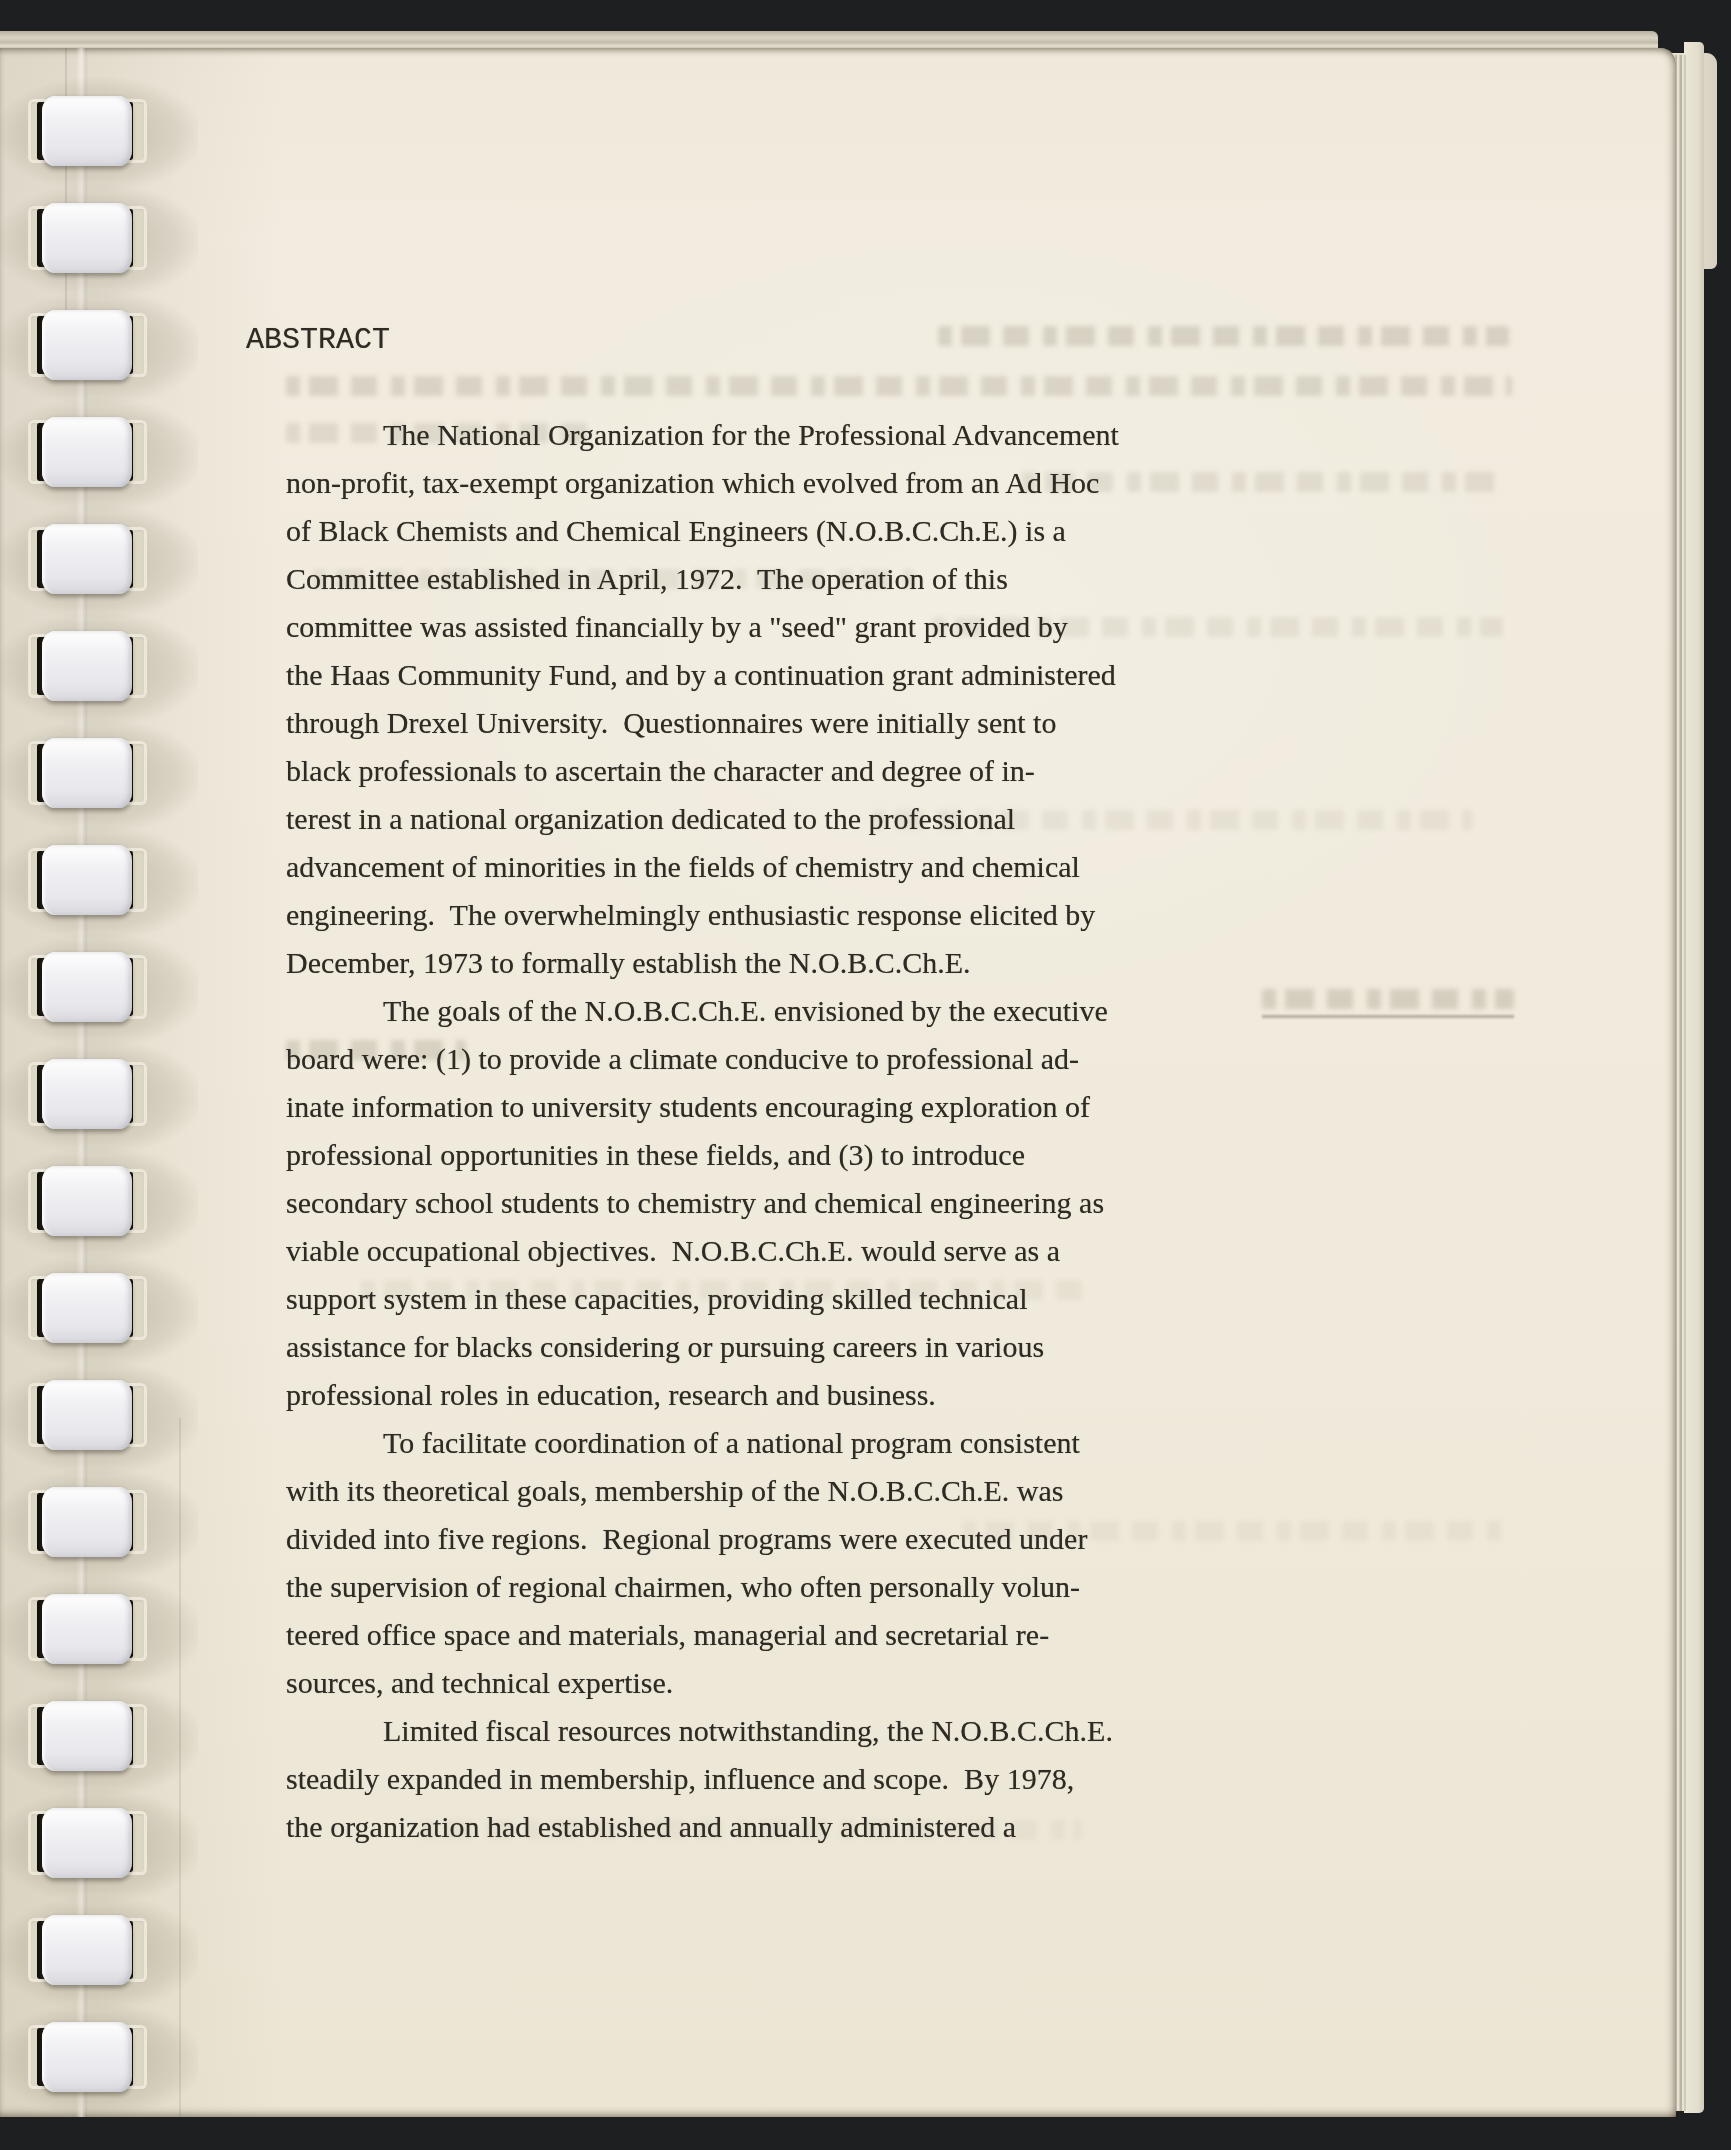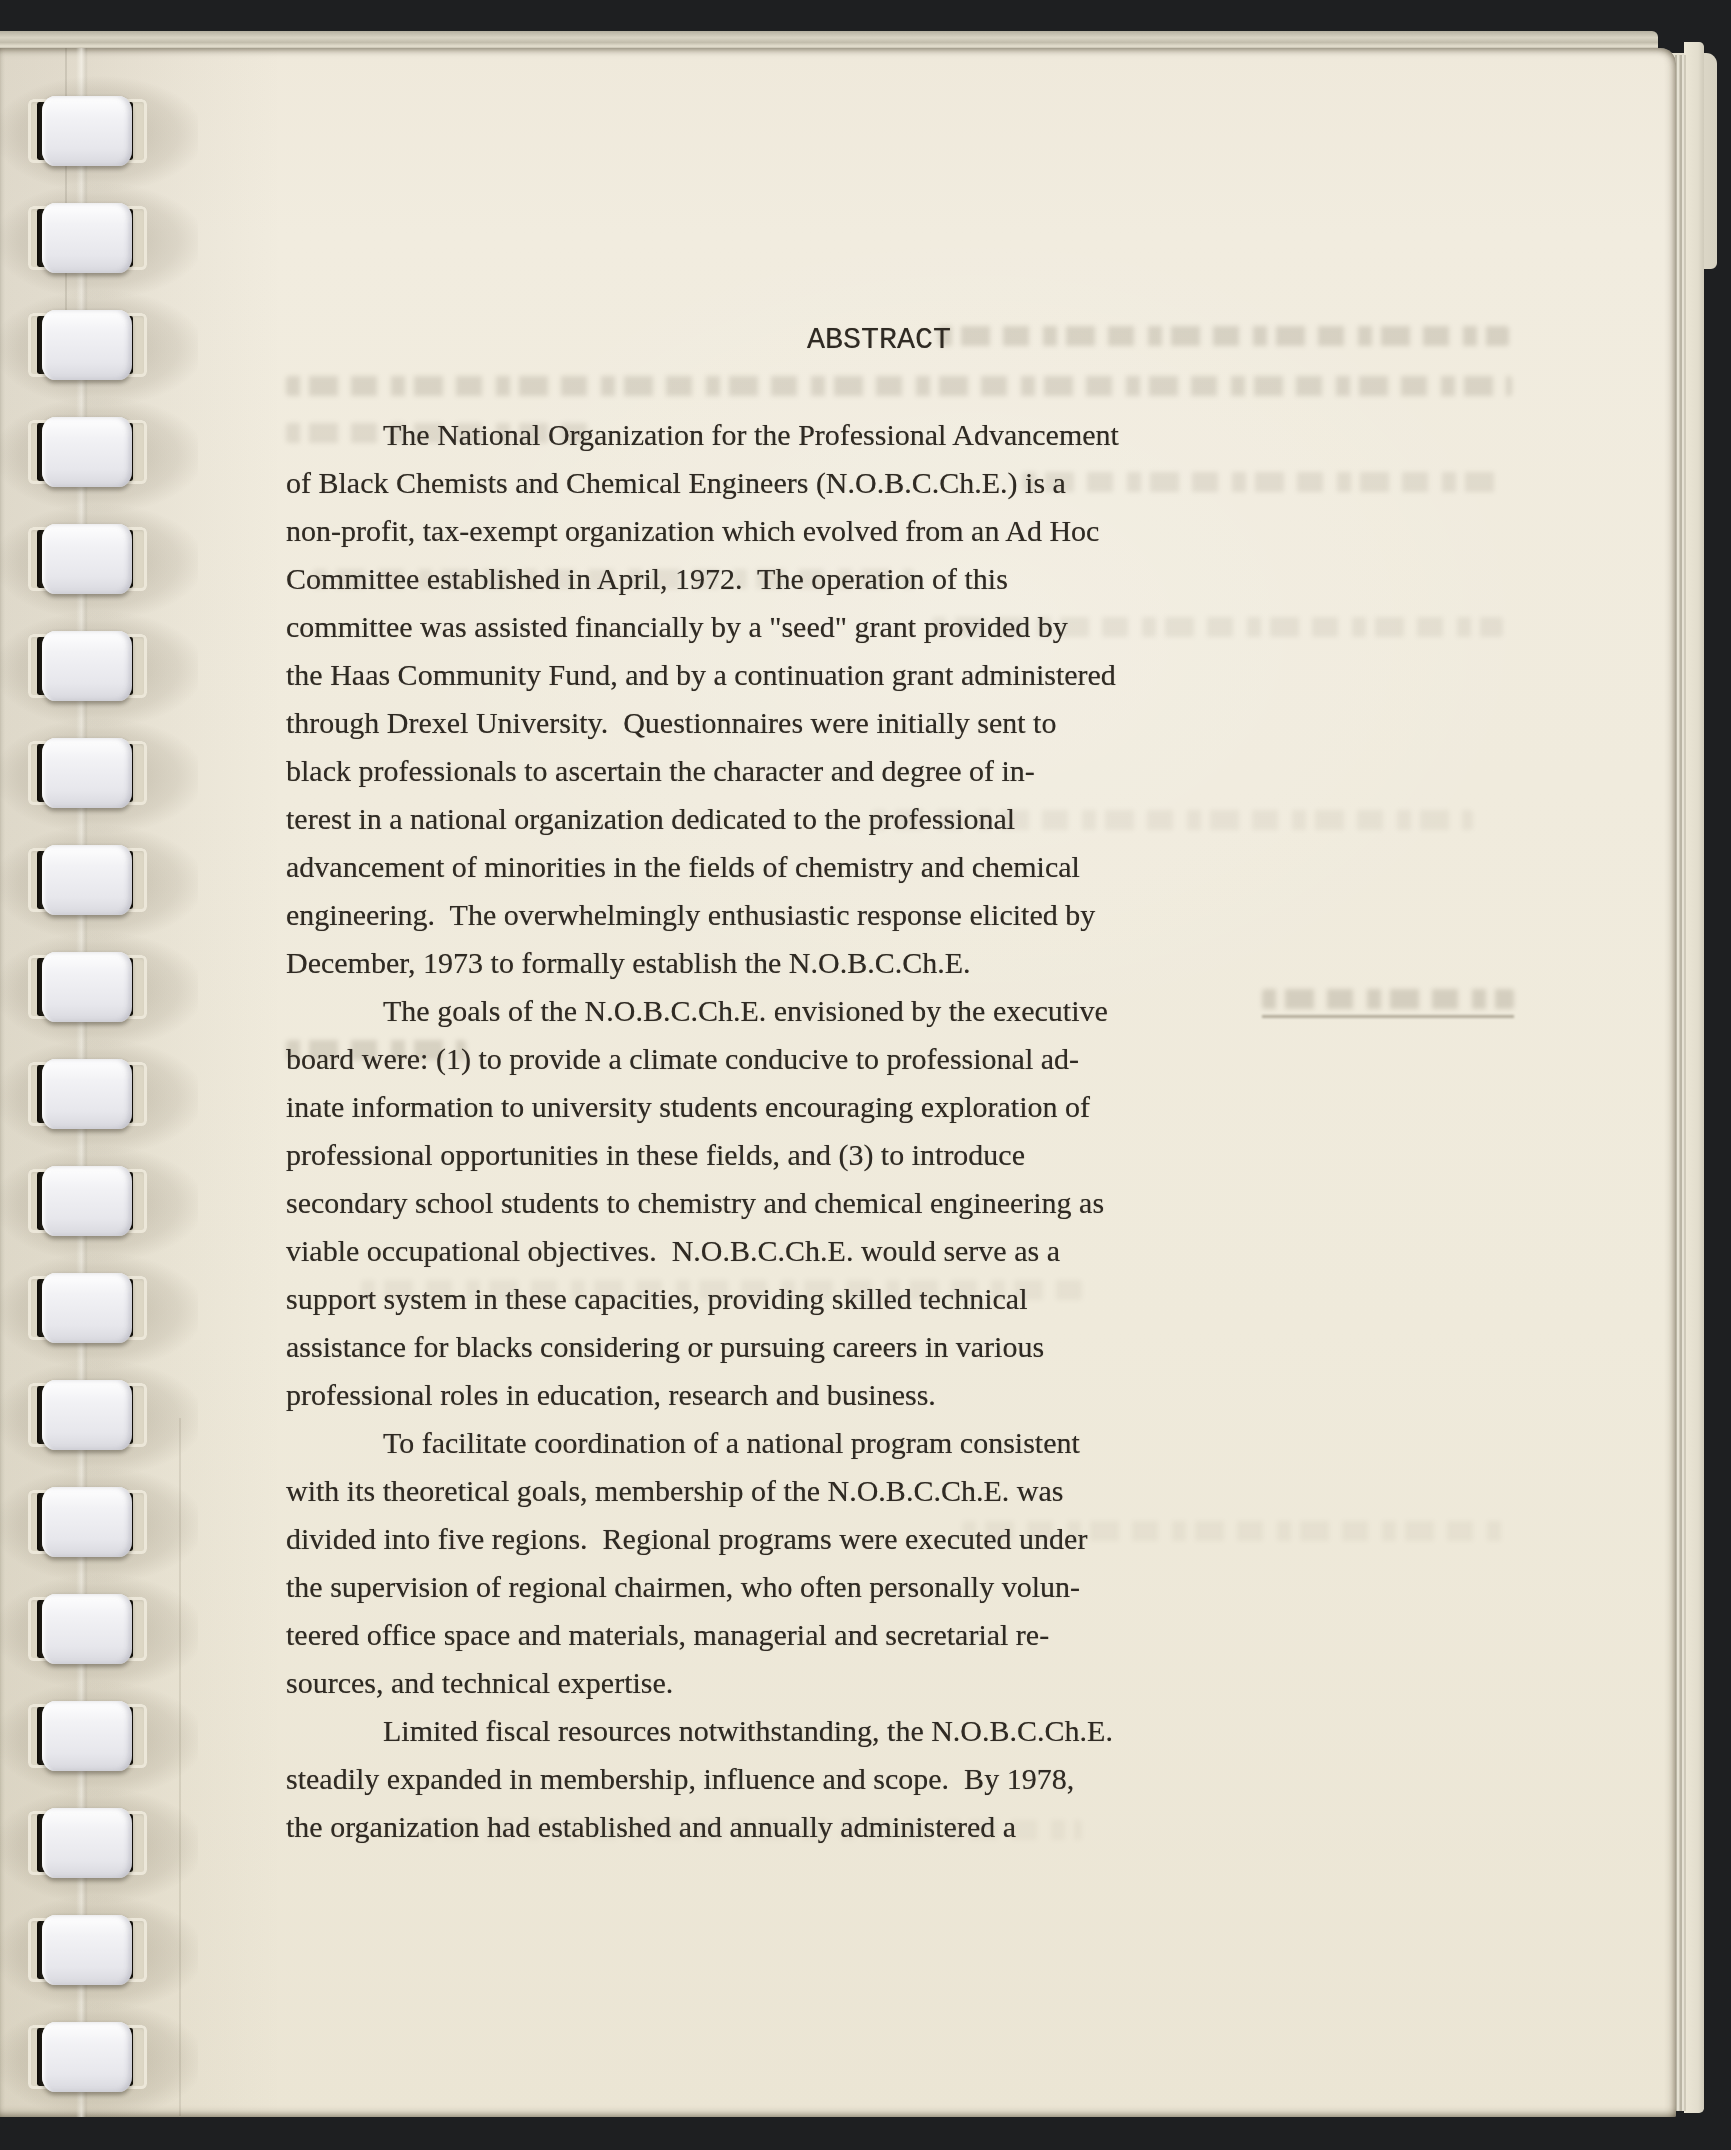--- a/index.html
+++ b/index.html
@@ -82,21 +82,21 @@
     position:absolute;height:20.4px;border-radius:3.6px;filter:blur(2.4px);
     background:repeating-linear-gradient(90deg,
       rgba(122,113,94,.55) 0 14.4px, transparent 14.4px 23px,
       rgba(122,113,94,.55) 23px 52px, transparent 52px 65px,
       rgba(122,113,94,.55) 65px 91px, transparent 91px 105px);
   }
   .ghost-underline{position:absolute;height:3px;background:rgba(122,113,94,.5);filter:blur(1.2px);}
   
   .title{
     position:absolute;left:286px;top:268px;width:1226px;
-    text-align:center;text-indent:-40px;
+    text-indent:-40px;
     font-size:30px;line-height:48px;
     color:var(--ink,#2f2a23);
     text-shadow:0 0 0.7px rgba(47,42,35,.55);
   }
   .abstract-body{
     position:absolute;left:286px;top:363px;width:1256px;
     font-size:30px;line-height:48px;
     color:var(--ink,#2f2a23);
     text-shadow:0 0 0.7px rgba(47,42,35,.55);
   }
@@ -263,22 +263,22 @@
   <div class="ghost" style="left:1262px;top:941px;width:252px;opacity:.42"></div>
   <div class="ghost-underline" style="left:1262px;top:967px;width:252px;"></div>
   <div class="ghost" style="left:286px;top:992px;width:180px;opacity:.38"></div>
   <div class="ghost" style="left:361px;top:1232px;width:721px;opacity:.14"></div>
   <div class="ghost" style="left:962px;top:1473px;width:541px;opacity:.13"></div>
   <div class="ghost" style="left:421px;top:1772px;width:661px;opacity:.11"></div>
 
   <div class="title">ABSTRACT</div>
   <div class="abstract-body">
       <div class="tline indent">The National Organization for the Professional Advancement</div>
+      <div class="tline">non-profit, tax-exempt organization which evolved from an Ad Hoc</div>
       <div class="tline">of Black Chemists and Chemical Engineers (N.O.B.C.Ch.E.) is a</div>
-      <div class="tline">non-profit, tax-exempt organization which evolved from an Ad Hoc</div>
       <div class="tline">Committee established in April, 1972.  The operation of this</div>
       <div class="tline">committee was assisted financially by a "seed" grant provided by</div>
       <div class="tline">the Haas Community Fund, and by a continuation grant administered</div>
       <div class="tline">through Drexel University.  Questionnaires were initially sent to</div>
       <div class="tline">black professionals to ascertain the character and degree of in-</div>
       <div class="tline">terest in a national organization dedicated to the professional</div>
       <div class="tline">advancement of minorities in the fields of chemistry and chemical</div>
       <div class="tline">engineering.  The overwhelmingly enthusiastic response elicited by</div>
       <div class="tline">December, 1973 to formally establish the N.O.B.C.Ch.E.</div>
       <div class="tline indent">The goals of the N.O.B.C.Ch.E. envisioned by the executive</div>

